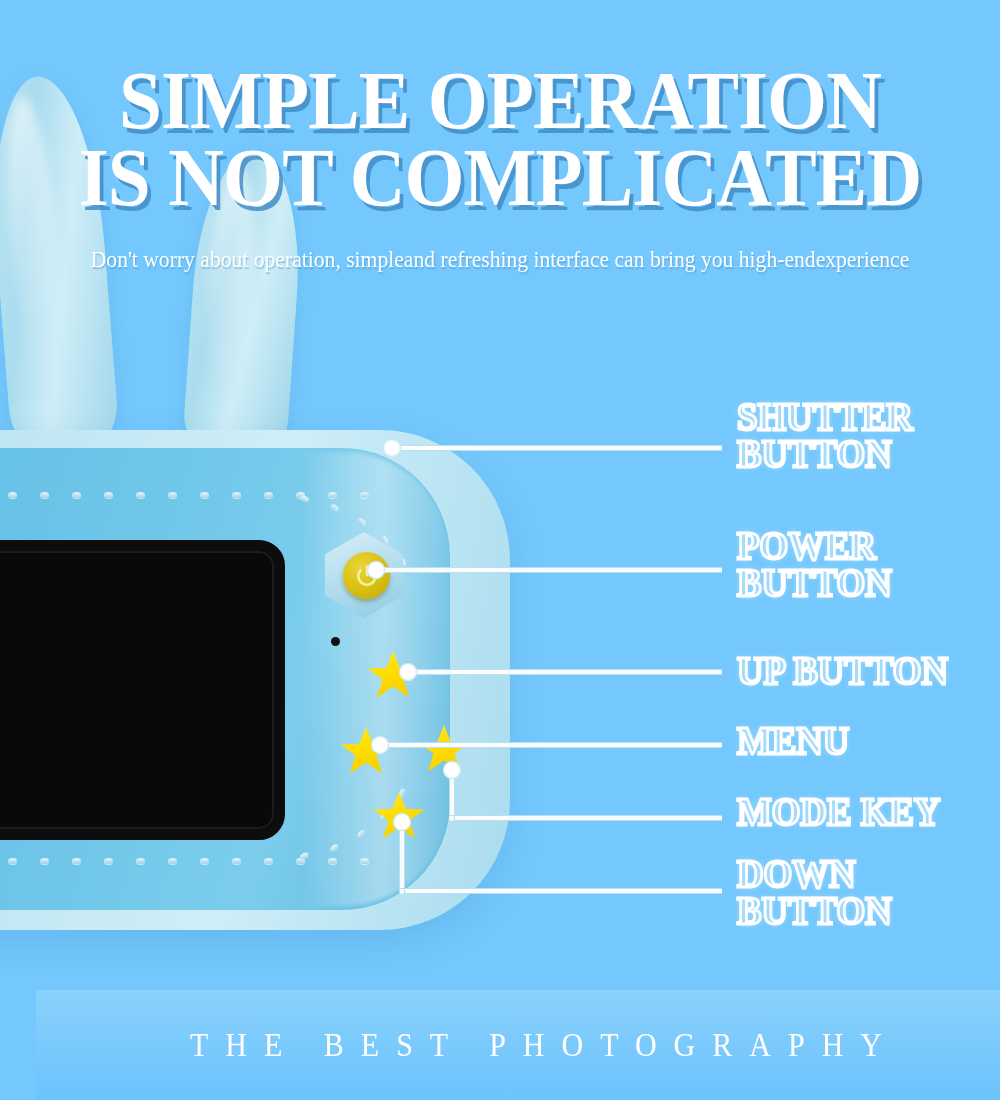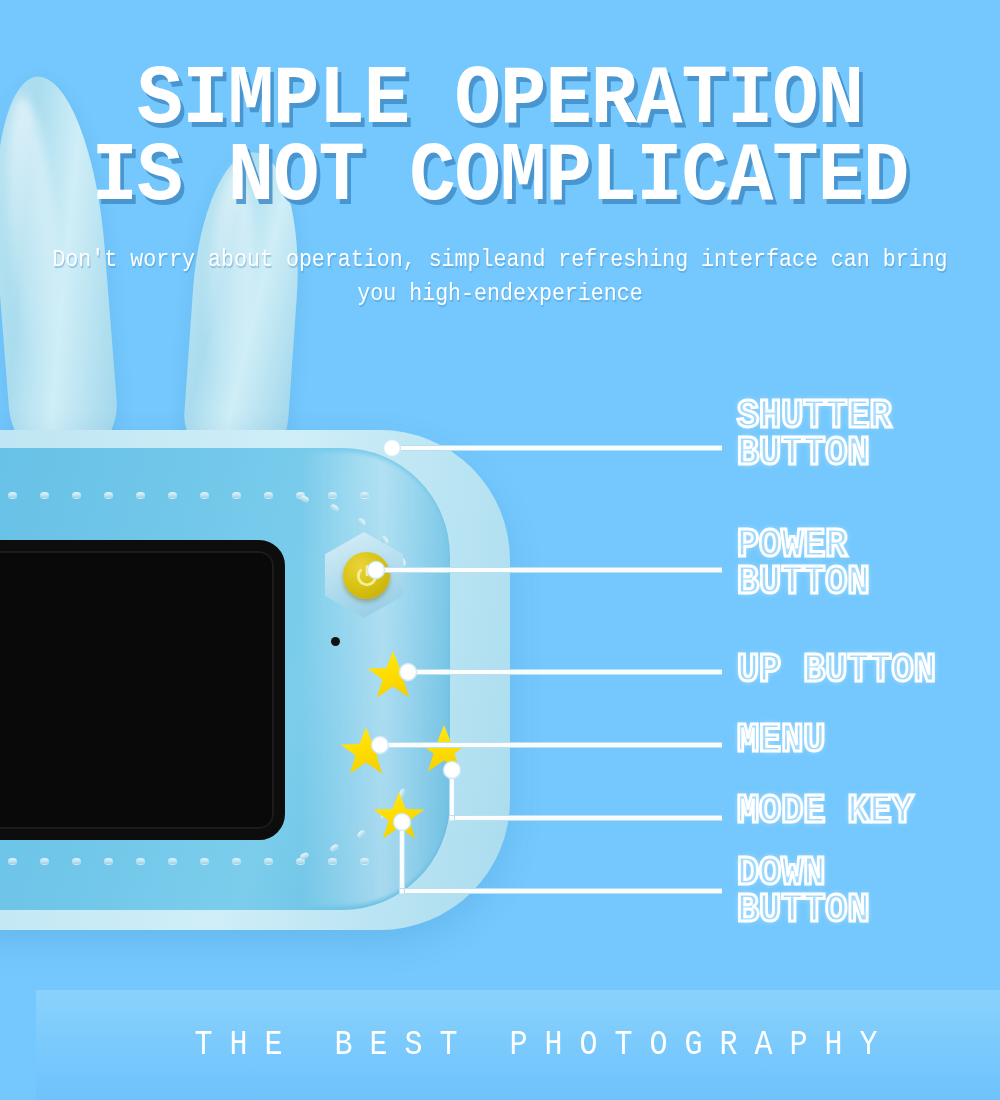--- a/index.html
+++ b/index.html
@@ -3,21 +3,21 @@
 <meta charset="utf-8">
 <style>
   * { margin:0; padding:0; box-sizing:border-box; }
   html,body { background:#74c8fd; }
 
   #stage{
     position:relative;
     width:1000px; height:1100px;
     overflow:hidden;
     background:#74c8fd;
-    font-family:Liberation Mono, monospace;
+    font-family:Liberation Serif, serif;
   }
 
   
   .ear{
     position:absolute;
     border-radius:50% 50% 42% 42% / 46% 46% 14% 14%;
     background:linear-gradient(100deg,#bfe6f2 0%,#a9dcee 32%,#cfeef7 58%,#9ed5ea 100%);
     box-shadow:0 6px 18px rgba(40,110,160,.13);
   }
   #ear-left{  left:-2px;  top:76px;  width:108px; height:382px; transform:rotate(-4.5deg); }

